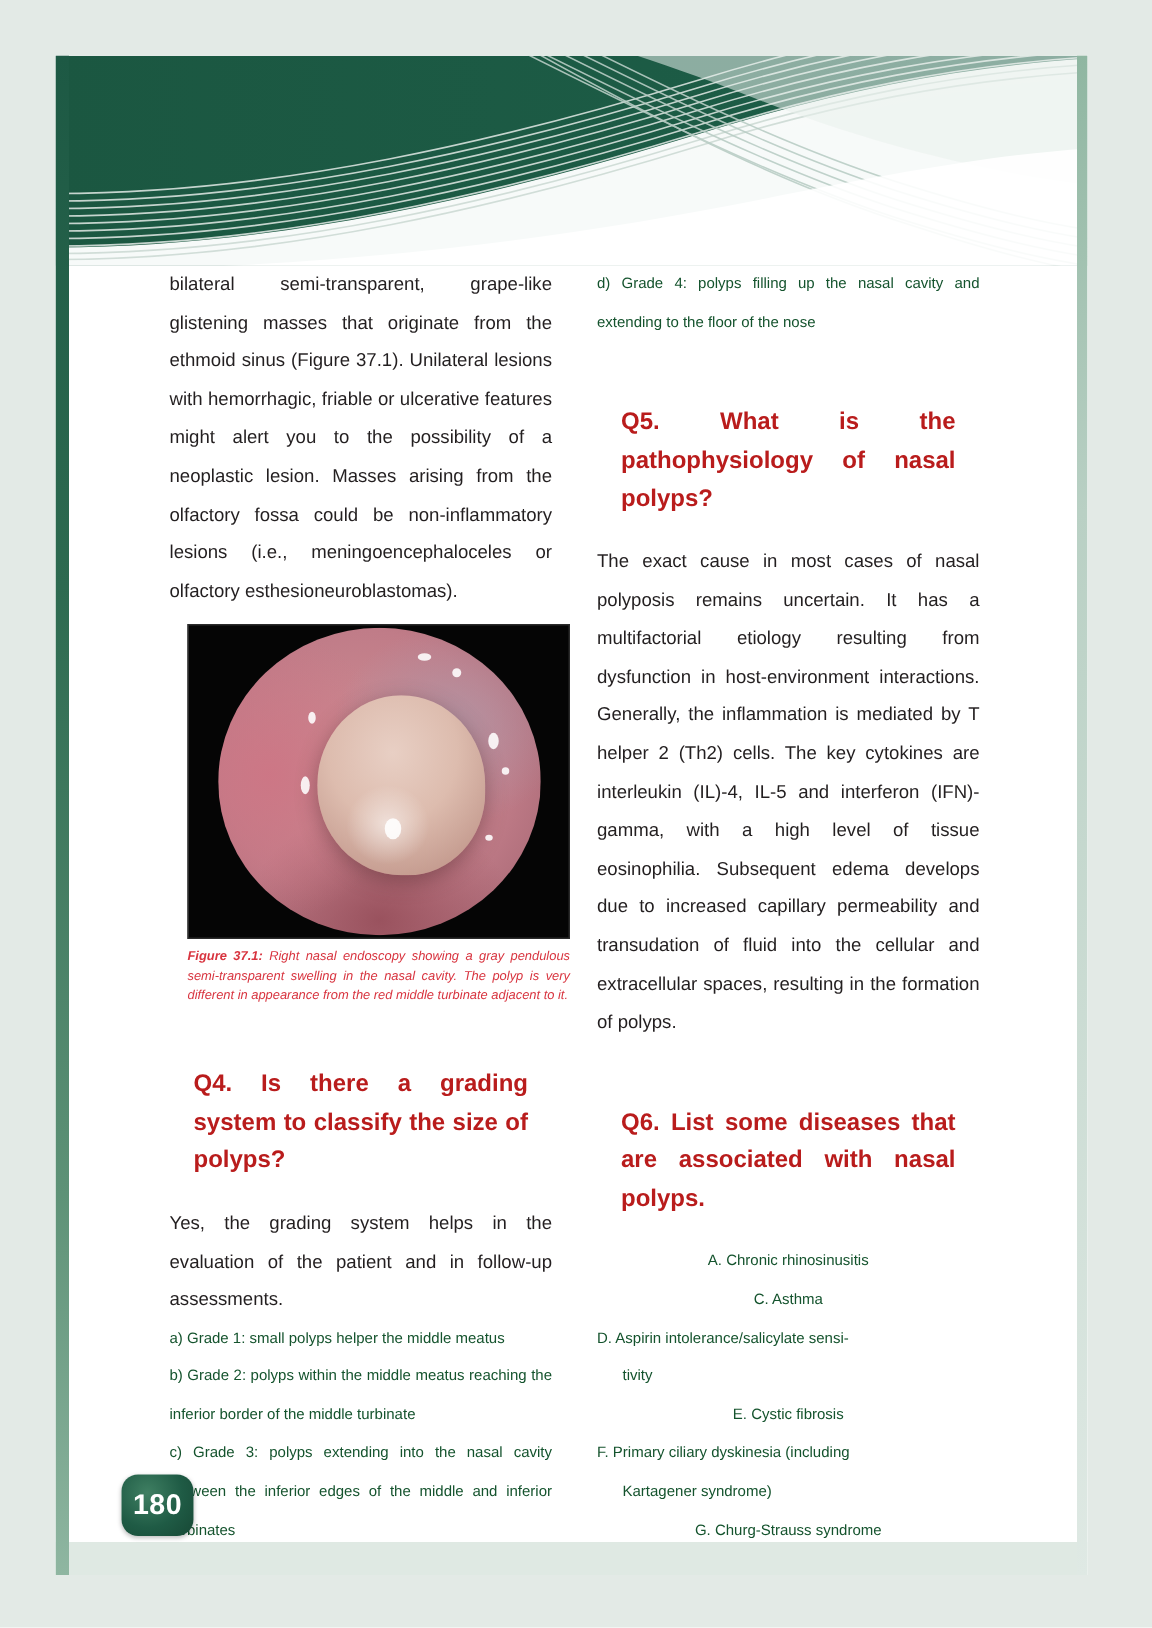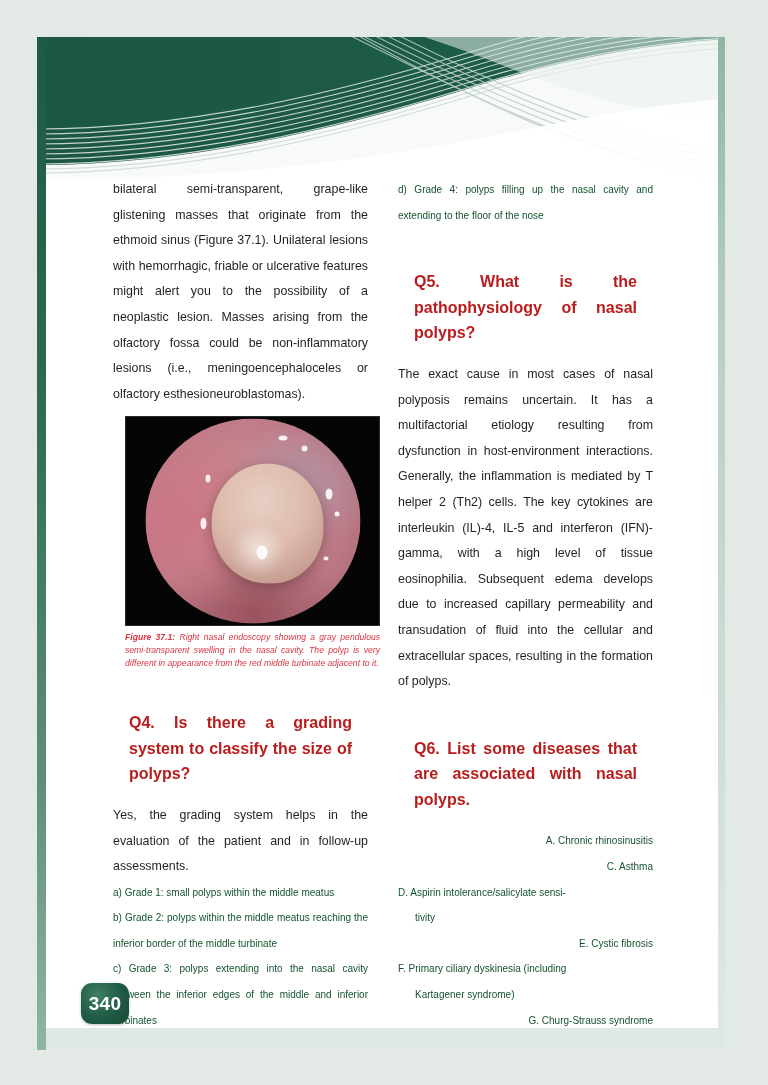--- a/index.html
+++ b/index.html
@@ -81,21 +81,21 @@
   .gap{height:25px;}
 
   .listitem{
     font-size:10px;
     line-height:25.6px;
     color:#14532d;
     text-align:justify;
     margin:0;
   }
   .listitem .cont{display:block;padding-left:17px;}
-  .listitem.nojust{text-align:right;}
+  .listitem.nojust{text-align:center;}
 
   
   .figure{
     margin:9px 0 0 0;
     width:255px;
     padding-left:12px;
   }
   .figure .frame{
     width:255px;height:210px;
     background:#050505;
@@ -235,21 +235,21 @@
             <div class="spec" style="left:83%;top:67%;width:5px;height:4px;"></div>
           </div>
         </div>
         <p class="figcap"><b>Figure 37.1:</b> <span>Right nasal endoscopy showing a gray pendulous semi-transparent swelling in the nasal cavity. The polyp is very different in appearance from the red middle turbinate adjacent to it.</span></p>
       </div>
 
       <div class="gap"></div>
 
       <p class="qhead">Q4. Is there a grading system to classify the size of polyps?</p>
       <p>Yes, the grading system helps in the evaluation of the patient and in follow-up assessments.</p>
-      <p class="listitem">a) Grade 1: small polyps within the middle meatus</p>
+      <p class="listitem">a) Grade 1: small polyps helper the middle meatus</p>
       <p class="listitem">b) Grade 2: polyps within the middle meatus reaching the inferior border of the middle turbinate</p>
       <p class="listitem">c) Grade 3: polyps extending into the nasal cavity between the inferior edges of the middle and inferior turbinates</p>
     </div>
 
     <div class="col col-right">
 
       <p class="listitem">d) Grade 4: polyps filling up the nasal cavity and extending to the floor of the nose</p>
 
       <div class="gap"></div>
 
@@ -267,14 +267,14 @@
       <p class="listitem"><span>F. Primary ciliary dyskinesia (including</span><span class="cont">Kartagener syndrome)</span></p>
       <p class="listitem nojust">G. Churg-Strauss syndrome</p>
 
       <div class="gap"></div>
 
       <p class="qhead">Q7. Mention the most important parts of the diagnostic work-up.</p>
       <p class="listitem nojust">A. Endoscopic examination</p>
     </div>
   </div>
 
-  <div class="pageno">340</div>
+  <div class="pageno">180</div>
 </div>
 
 </body></html>

